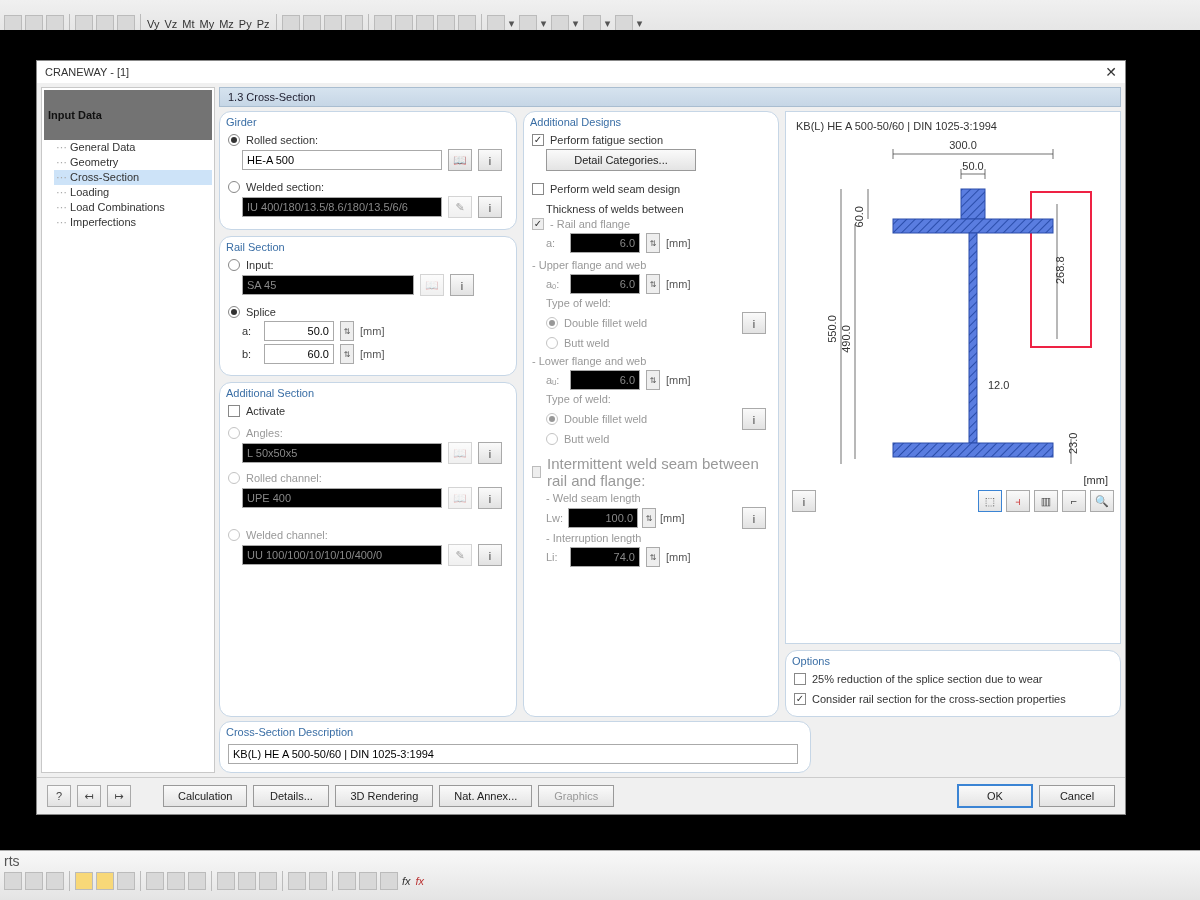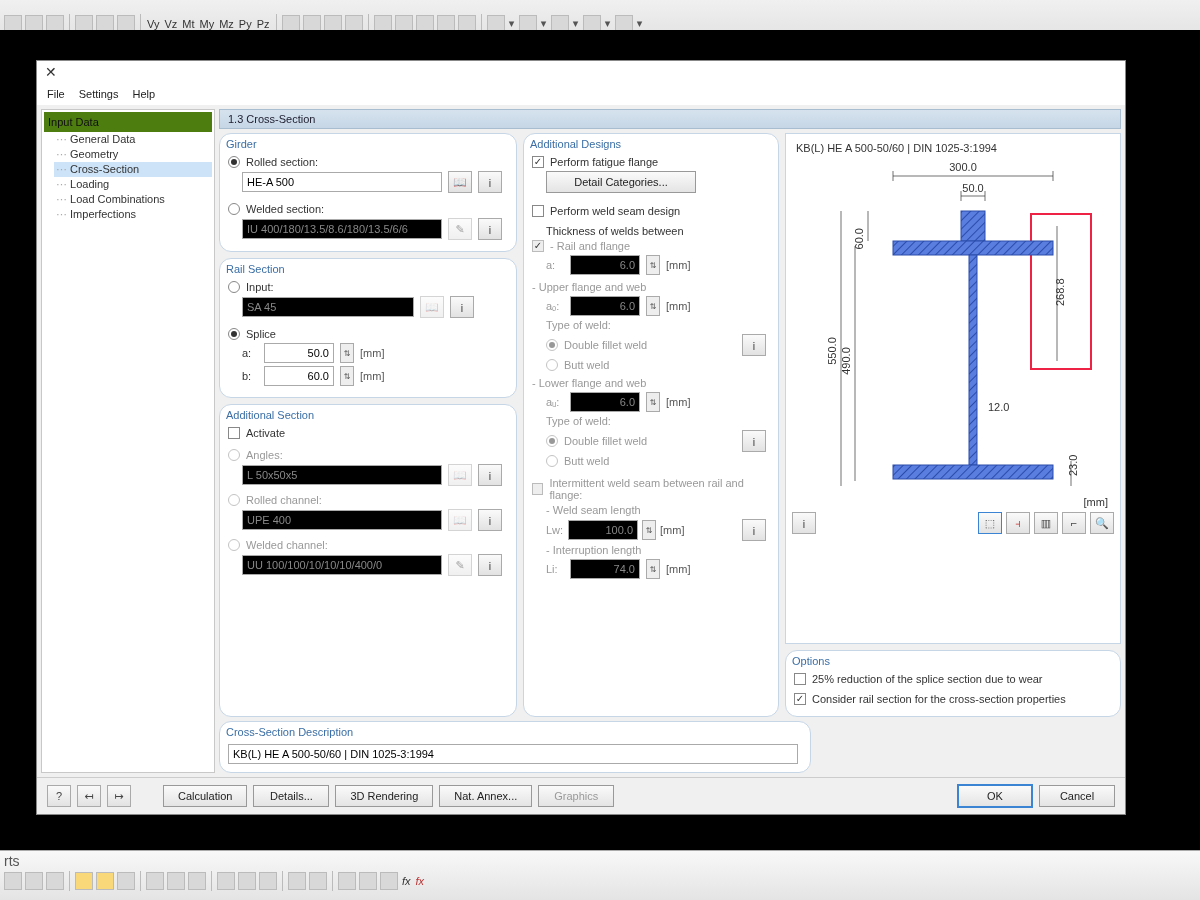--- a/index.html
+++ b/index.html
@@ -20,21 +20,21 @@
 
 .dialog { position:absolute; top:60px; left:36px; width:1090px; height:755px; background:#fff; border:1px solid #888; box-shadow: 4px 4px 16px rgba(0,0,0,.6); display:flex; flex-direction:column;}
 .titlebar { height:22px; display:flex; align-items:center; padding:0 8px; color:#333;}
 .titlebar .title { flex:1; }
 .titlebar .close { font-size:14px; cursor:pointer;}
 .menubar { height:22px; display:flex; align-items:center; gap:14px; padding:0 10px; color:#222;}
 .menubar span{cursor:pointer;}
 
 .dlg-body { flex:1; display:flex; padding:4px; gap:4px; background:#f0f0f0;}
 .nav-tree { width:174px; background:#fff; border:1px solid #c8c8c8; padding:2px;}
-.nav-tree .hdr{background:#4d7c0f; padding:4px 4px; font-weight:normal; color:#111;}
+.nav-tree .hdr{background:#737373; padding:19px 4px; font-weight:bold; color:#111;}
 .nav-tree ul{list-style:none; padding-left:10px;}
 .nav-tree li{padding:1px 2px; color:#333; cursor:pointer;}
 .nav-tree li::before{content:"⋯ "; color:#aaa;}
 .nav-tree li.selected{background:#cde3f8;}
 
 .main-col { flex:1; display:flex; flex-direction:column; gap:4px;}
 .panel-header{ background:linear-gradient(#d6e3ef,#c6d6e6); border:1px solid #a9bdd0; padding:3px 8px; color:#223;}
 .panels-row{ flex:1; display:flex; gap:6px;}
 .col-left{width:298px; display:flex; flex-direction:column; gap:6px;}
 .col-mid{width:256px; display:flex; flex-direction:column; gap:6px;}
@@ -146,26 +146,22 @@
     <span class="tb-icon"></span>
     <span class="tb-icon"></span>
     <span class="tb-icon"></span>
     <span class="tb-lbl" style="font-style:italic">fx</span>
     <span class="tb-lbl" style="font-style:italic; color:#b33">fx</span>
   </div>
 </div>
 
 <div class="dialog">
   <div class="titlebar">
+    <span class="title">CRANEWAY - [1]</span>
     <span class="close">✕</span>
-  </div>
-  <div class="menubar">
-    <span>File</span>
-    <span>Settings</span>
-    <span>Help</span>
   </div>
 
   <div class="dlg-body">
 
     <div class="nav-tree">
       <div class="hdr">Input Data</div>
       <ul>
         <li>General Data</li>
         <li>Geometry</li>
         <li class="selected">Cross-Section</li>
@@ -249,38 +245,38 @@
             </div>
             <div class="field-row" style="margin-top:8px">
               <span class="radio" style="opacity:.5"></span>
               <span class="lbl disabled">Rolled channel:</span>
             </div>
             <div class="field-row sub">
               <input class="txt" style="width: 200px;" disabled="" value="UPE 400">
               <span class="smallbtn disabled">📖</span>
               <span class="smallbtn">ℹ</span>
             </div>
-            <div class="field-row" style="margin-top:8px">
+            <div class="field-row" style="margin-top:20px">
               <span class="radio" style="opacity:.5"></span>
               <span class="lbl disabled">Welded channel:</span>
             </div>
             <div class="field-row sub">
               <input class="txt" style="width: 200px;" disabled="" value="UU 100/100/10/10/10/400/0">
               <span class="smallbtn disabled">✎</span>
               <span class="smallbtn">ℹ</span>
             </div>
           </div>
         </div>
 
         <div class="col-mid">
           <div class="group" style="flex:1">
             <div class="gtitle">Additional Designs</div>
             <div class="field-row">
               <span class="check checked"></span>
-              <span class="lbl">Perform fatigue flange</span>
+              <span class="lbl">Perform fatigue section</span>
             </div>
             <div class="field-row sub">
               <span class="btn" style="min-width:150px">Detail Categories...</span>
             </div>
             <div class="field-row" style="margin-top:12px">
               <span class="check"></span>
               <span class="lbl">Perform weld seam design</span>
             </div>
             <div class="field-row sub" style="margin-top:8px">
               <span class="lbl">Thickness of welds between</span>
@@ -339,21 +335,21 @@
                 </span>
               <span class="smallbtn">ℹ</span>
             </div>
             <div class="field-row sub">
                 <span class="radio" style="opacity:.5"></span>
                 <span class="lbl disabled">Butt weld</span>
               </div>
 
             <div class="field-row" style="margin-top:10px">
               <span class="check disabled"></span>
-              <span class="lbl disabled" style="font-size:11px">Intermittent weld seam between rail and flange:</span>
+              <span class="lbl disabled" style="font-size:15px">Intermittent weld seam between rail and flange:</span>
             </div>
             <div class="field-row sub">
                 <span class="lbl disabled">- Weld seam length</span>
               </div>
             <div class="field-row sub" style="justify-content:space-between">
               <span style="display:flex;gap:4px;align-items:center">
                 <span class="lbl disabled" style="width:18px">Lw:</span>
                 <input class="txt spin" disabled="" value="100.0" style="">
                 <span class="spinbtn">⇅</span>
                 <span class="unit">[mm]</span>

